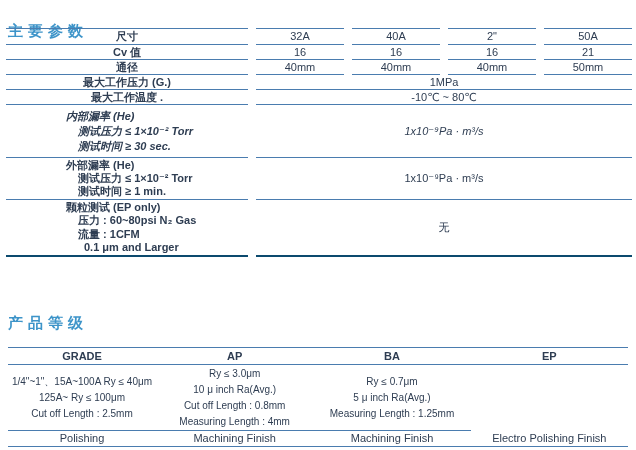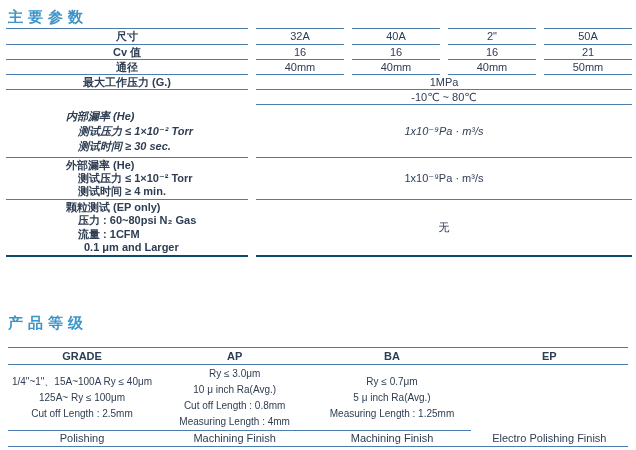--- a/index.html
+++ b/index.html
@@ -5,21 +5,21 @@
   html,body{margin:0;padding:0;}
   body{
     width:636px;height:450px;background:#ffffff;position:relative;overflow:hidden;
     font-family:"Liberation Sans","DejaVu Sans",sans-serif;color:#2e3d52;
   }
   .sec-title{
     position:absolute;left:8px;
     font-size:15px;font-weight:700;letter-spacing:5px;color:#3d94c9;
     font-family:"DejaVu Sans","Liberation Sans",sans-serif;
   }
-  #title1{top:8px;}
+  #title1{top:22px;}
   #title2{top:314px;}
 
   
   .tbl{position:absolute;}
   .row{display:grid;}
   .cell{
     display:flex;align-items:center;justify-content:center;
     border-bottom:1px solid #4a7caf;
     font-size:11px;line-height:1.1;text-align:center;
   }
@@ -78,35 +78,36 @@
     <div class="cell">40mm</div>
     <div class="cell">40mm</div>
     <div class="cell">40mm</div>
     <div class="cell">50mm</div>
   </div>
   <div class="row r">
     <div class="cell lbl">最大工作压力 (G.)</div>
     <div class="cell merged">1MPa</div>
   </div>
   <div class="row r">
+    <div class="cell lbl">最大工作温度 .</div>
     <div class="cell merged">-10℃ ~ 80℃</div>
   </div>
   <div class="row rb1">
     <div class="cell lbl block">
       <span>内部漏率 (He)</span>
       <span class="i1">测试压力 ≤ 1×10⁻² Torr</span>
       <span class="i1">测试时间 ≥ 30 sec.</span>
     </div>
     <div class="cell merged">1x10⁻⁹Pa · m³/s</div>
   </div>
   <div class="row rb2">
     <div class="cell lbl block">
       <span>外部漏率 (He)</span>
       <span class="i1">测试压力 ≤ 1×10⁻² Torr</span>
-      <span class="i1">测试时间 ≥ 4 min.</span>
+      <span class="i1">测试时间 ≥ 1 min.</span>
     </div>
     <div class="cell merged">1x10⁻⁹Pa · m³/s</div>
   </div>
   <div class="row rb3">
     <div class="cell lbl block">
       <span>颗粒测试 (EP only)</span>
       <span class="i1">压力 : 60~80psi N₂ Gas</span>
       <span class="i1">流量 : 1CFM</span>
       <span class="i2">0.1 μm and Larger</span>
     </div>

